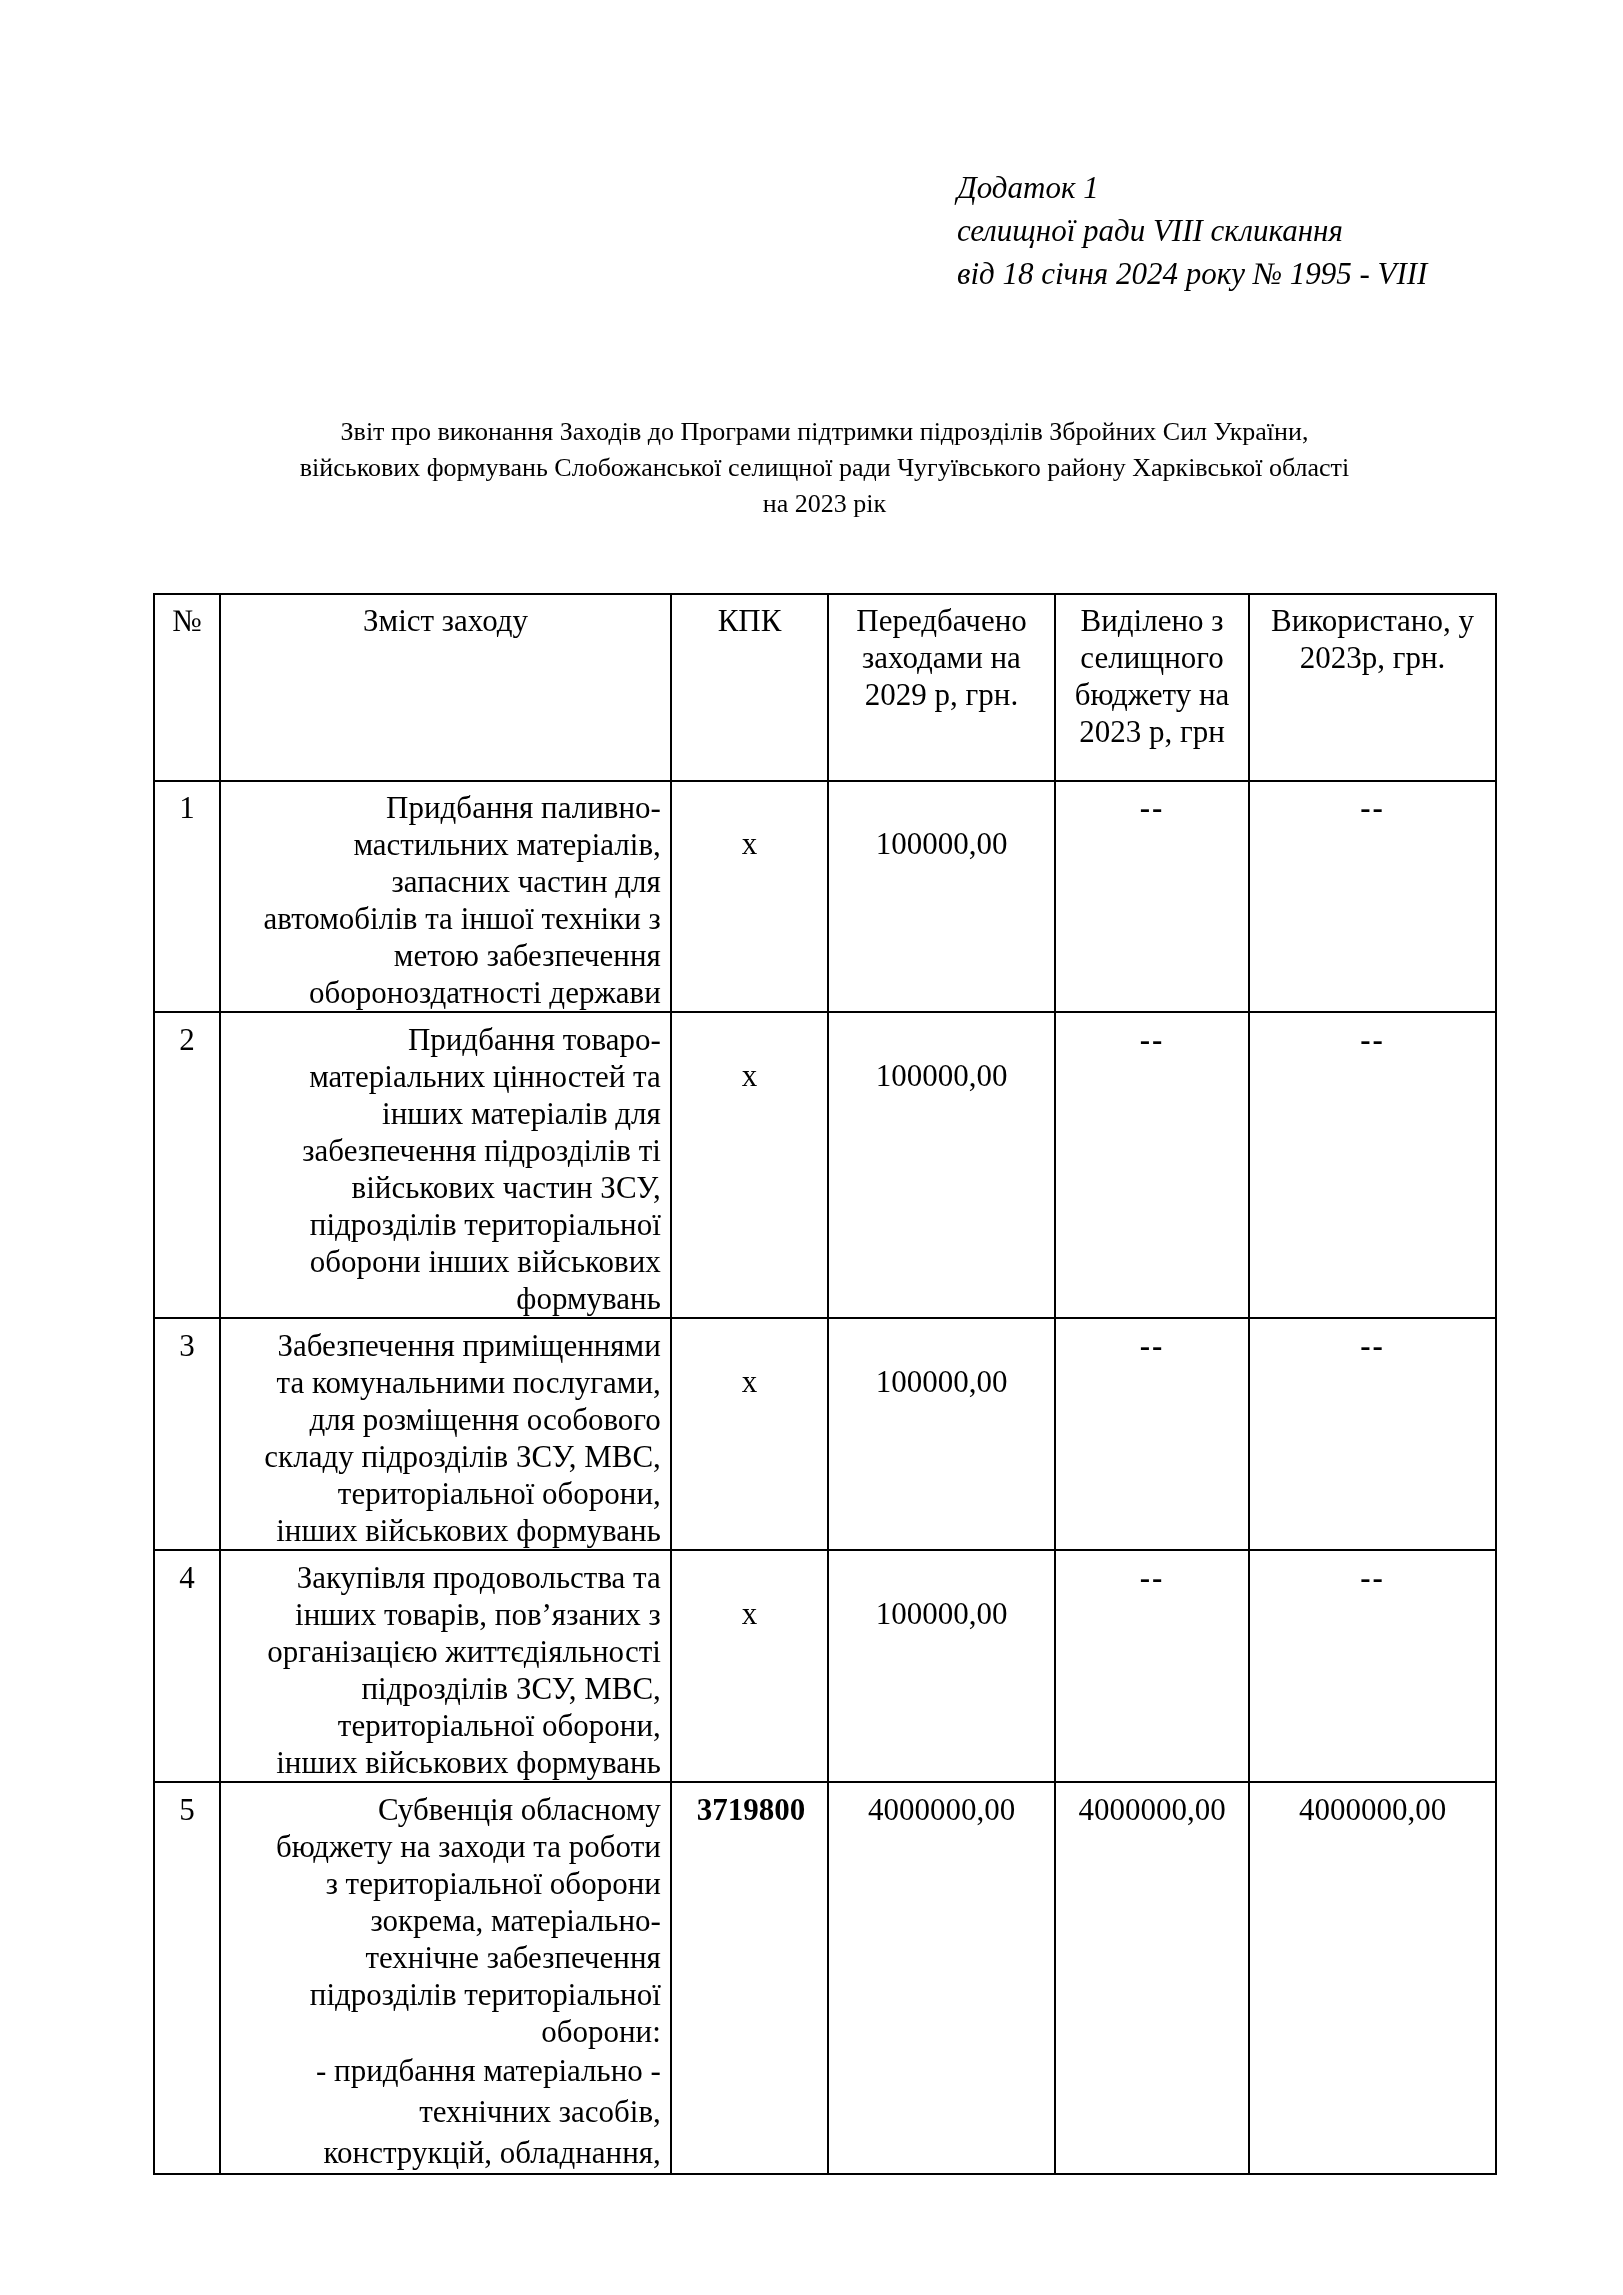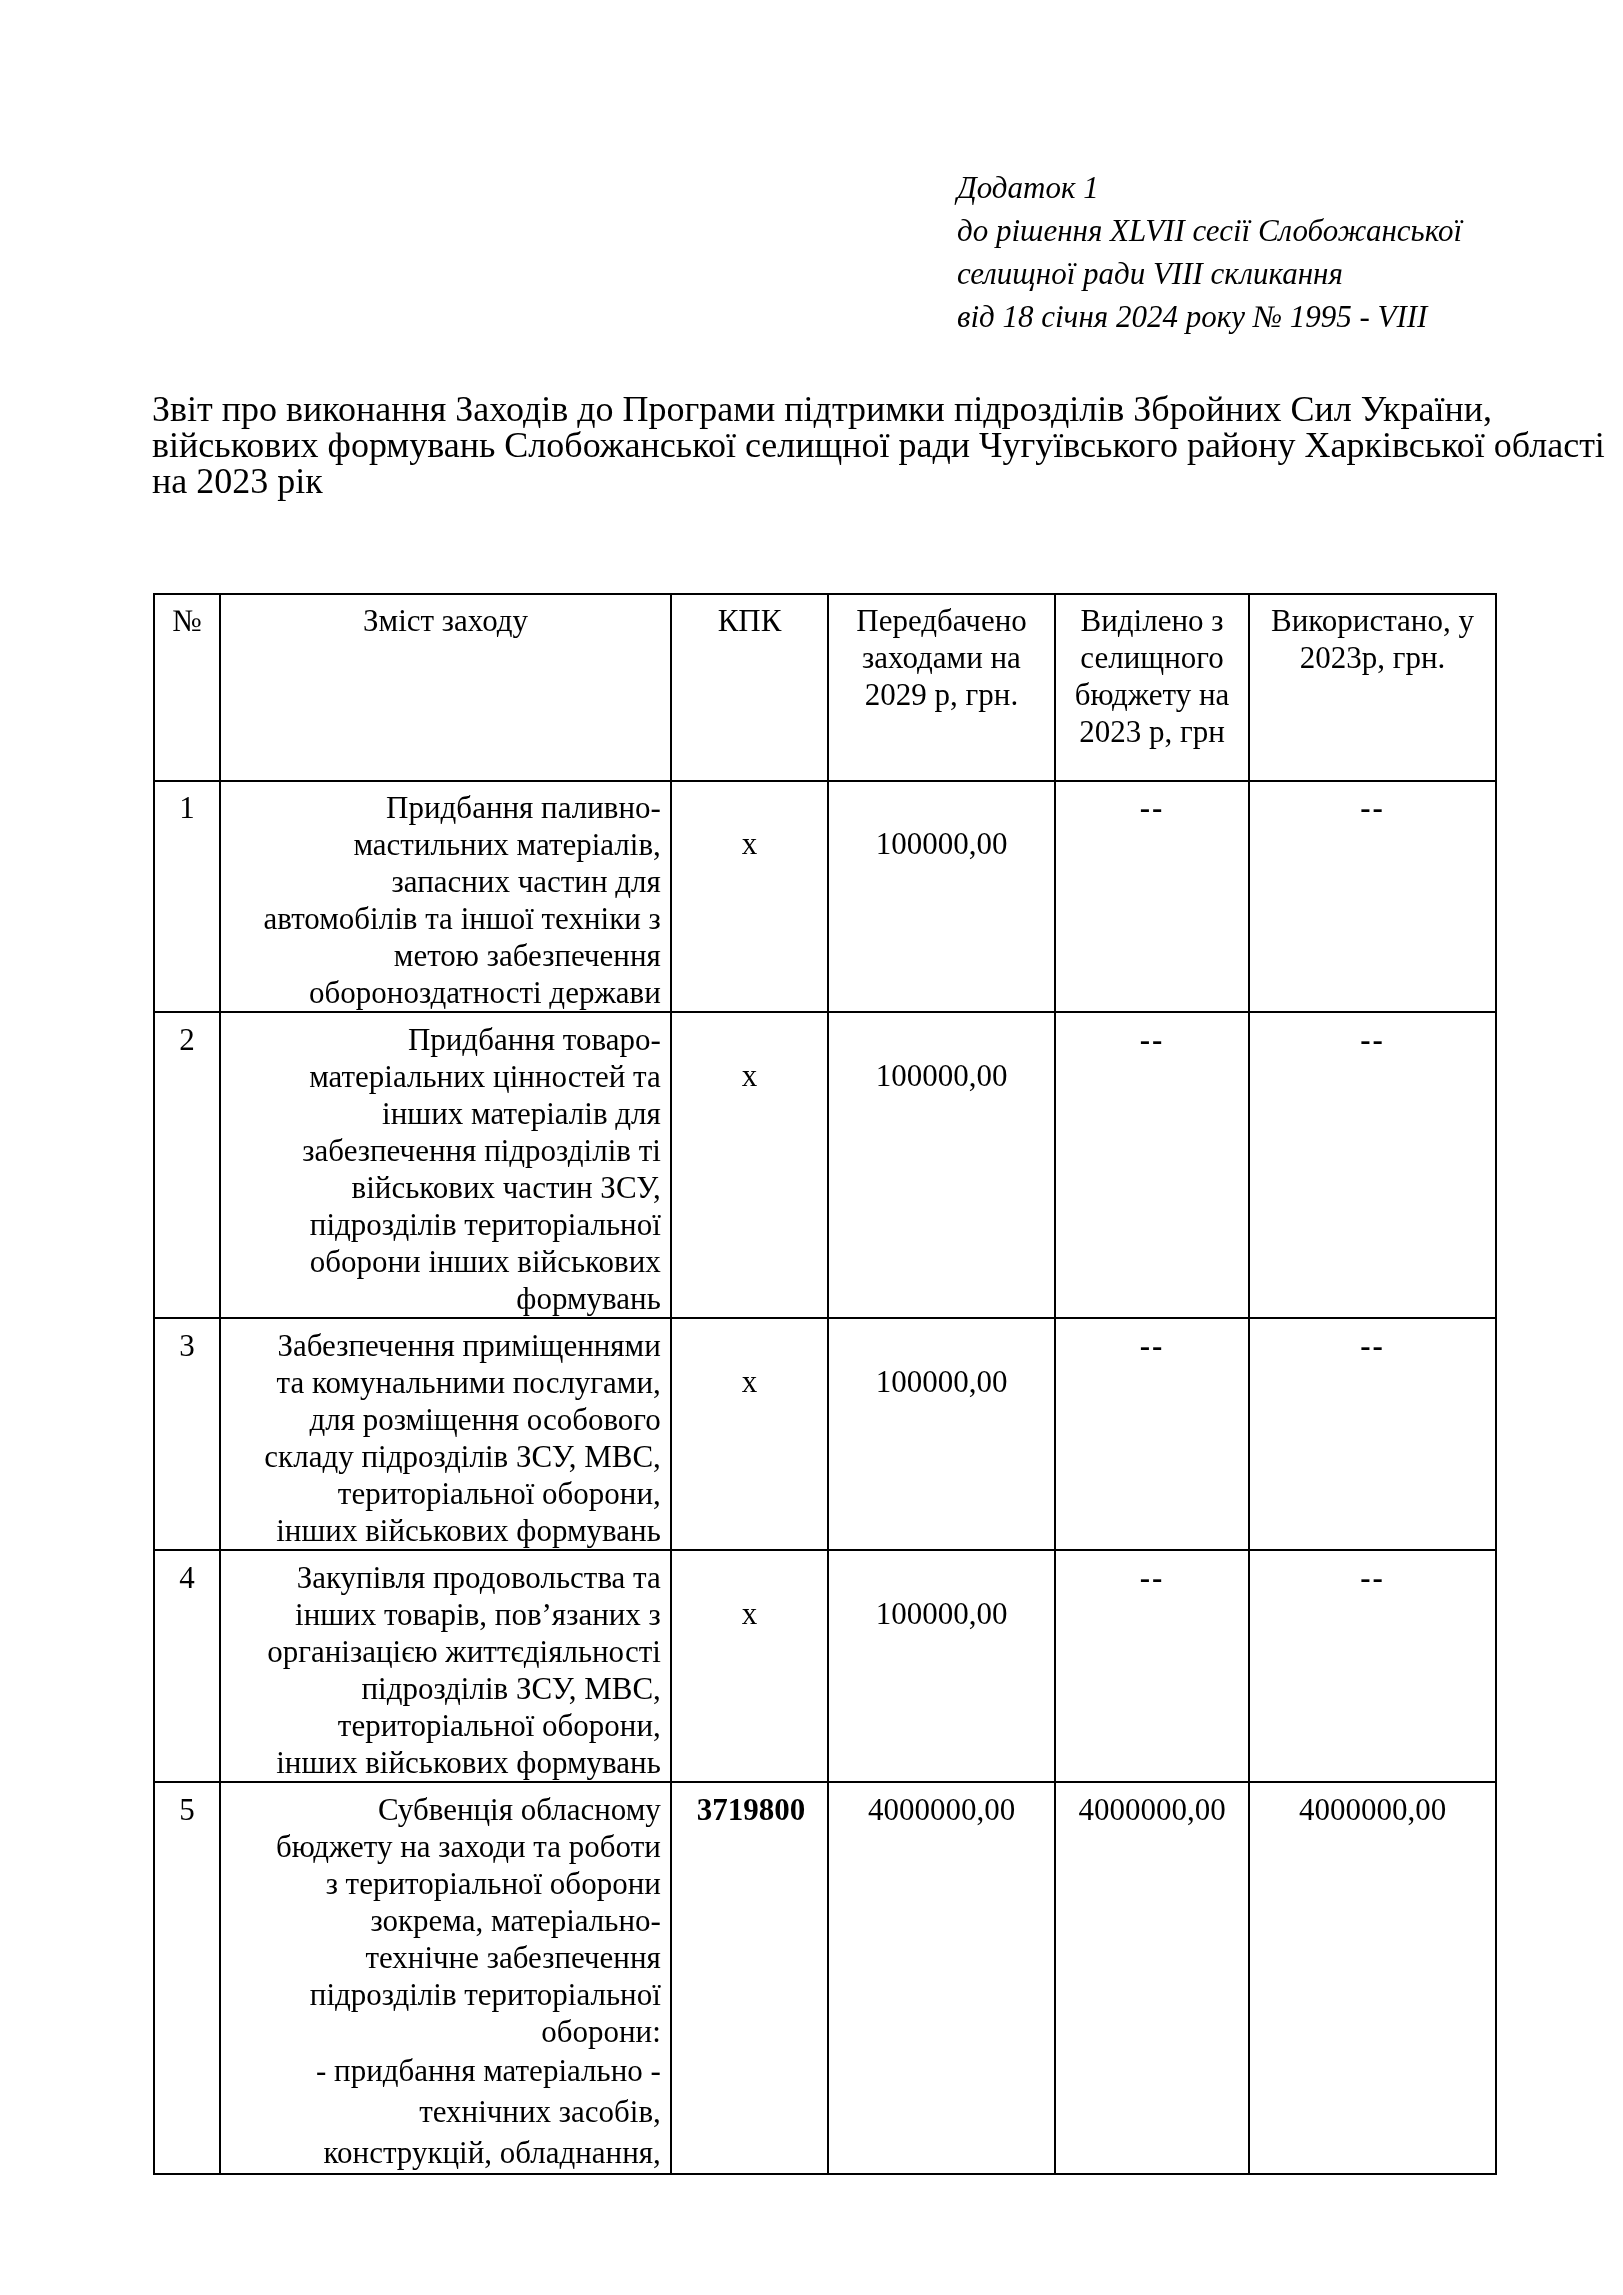--- a/index.html
+++ b/index.html
@@ -20,24 +20,24 @@
       left: 957px;
       top: 166px;
       font-size: 31px;
       line-height: 43px;
       white-space: nowrap;
     }
     .annex div { display: block; font-style: italic; }
     .title {
       position: absolute;
       left: 152px;
-      top: 391px;
+      top: 414px;
       width: 1345px;
-      text-align: left;
-      font-size: 36px;
+      text-align: center;
+      font-size: 26px;
       line-height: 36px;
     }
     .title div { display: block; white-space: nowrap; }
 
     table.report {
       position: absolute;
       left: 153px;
       top: 593px;
       width: 1342px;
       border-collapse: collapse;
@@ -77,21 +77,20 @@
     tr.row-3 td { height: 220px; }
     tr.row-4 td { height: 220px; }
     tr.row-5 td { height: 373px; }
     tr.row-5 td.desc .line.sub { line-height: 41px; }
   </style>
 </head>
 <body>
 
 <div class="annex">
   <div>Додаток 1</div>
-  <div>до рішення XLVII сесії Слобожанської</div>
   <div>селищної ради VIII скликання</div>
   <div>від 18 січня 2024 року № 1995 - VIII</div>
 </div>
 
 <div class="title">
   <div>Звіт про виконання Заходів до Програми підтримки підрозділів Збройних Сил України,</div>
   <div>військових формувань Слобожанської селищної ради Чугуївського району Харківської області</div>
   <div>на 2023 рік</div>
 </div>
 

